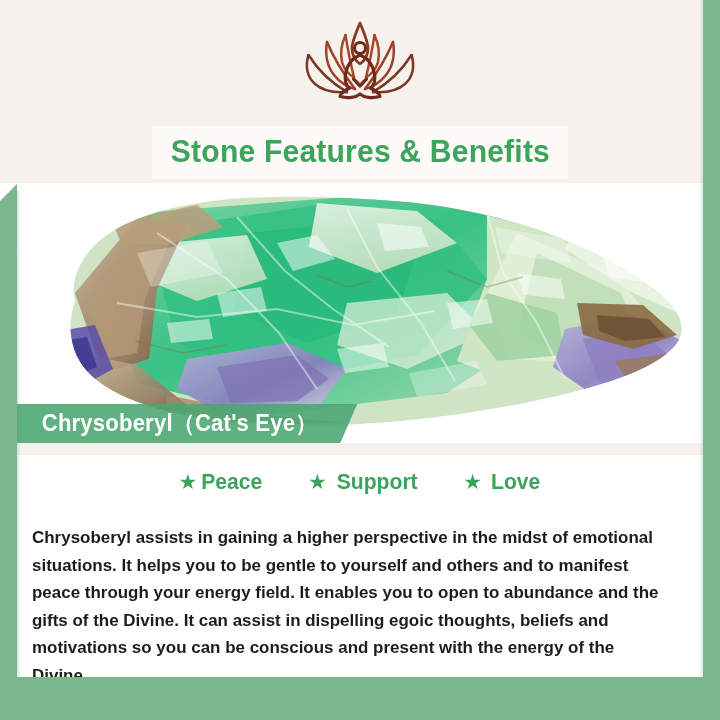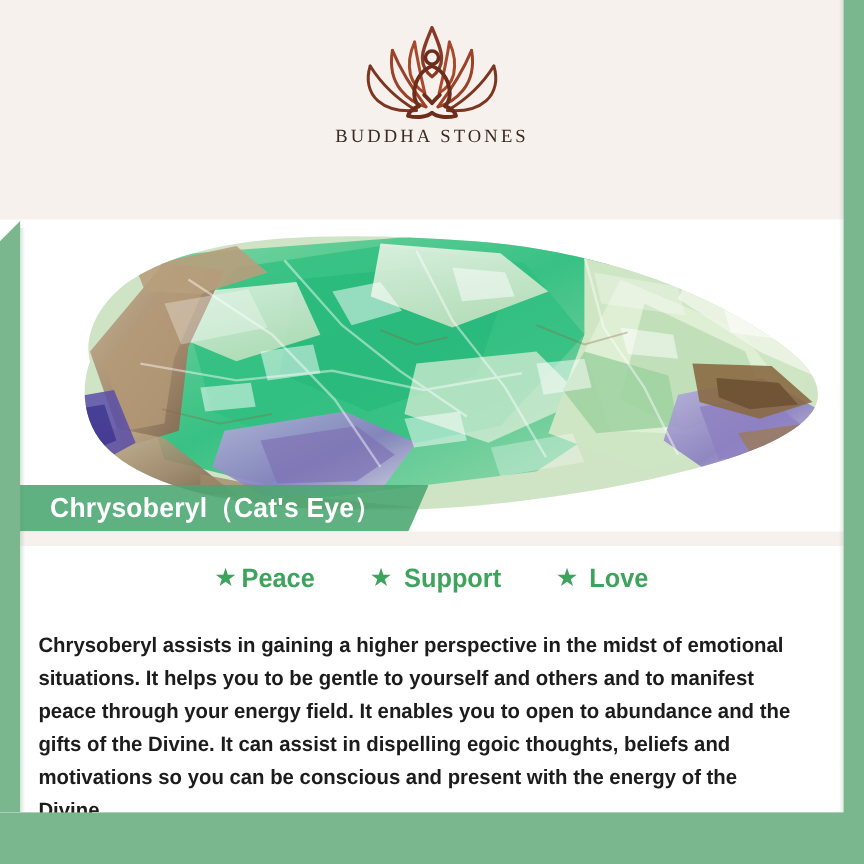--- a/index.html
+++ b/index.html
@@ -267,23 +267,25 @@
       </g>
 
       <g fill="none" stroke="#6e2d1b" stroke-width="6.5" stroke-linecap="round" stroke-linejoin="round">
         <circle cx="150" cy="60" r="11" stroke-width="6"></circle>
         <path d="M150 74 C134 80 124 95 121 112 C119 124 122 134 128 141"></path>
         <path d="M150 74 C166 80 176 95 179 112 C181 124 178 134 172 141"></path>
         <path d="M128 141 C120 144 112 150 110 157 C126 161 142 159 150 152 C158 159 174 161 190 157 C188 150 180 144 172 141"></path>
         <path d="M137 122 C143 128 147 132 150 136 C153 132 157 128 163 122"></path>
       </g>
     </svg>
-    <span class="brand-name">BUDDHA STONES</span>
   </div>
 
+  <div class="title-plaque">
+    <span class="title-text">Stone Features &amp; Benefits</span>
+  </div>
 
   <div class="stone-area">
     <svg class="stone-svg" viewBox="0 0 686 260" preserveAspectRatio="xMidYMid slice" aria-hidden="true">
       <defs>
         <clipPath id="rockClip">
           <path d="M58 118 C52 96 66 66 96 48 C126 30 168 20 214 16 C268 12 324 14 378 18 C432 22 486 34 530 50 C572 66 606 84 634 104 C660 123 672 142 660 160 C646 180 606 196 560 208 C506 222 446 232 384 238 C318 244 250 244 192 236 C136 228 92 212 70 188 C52 168 50 140 58 118 Z"></path>
         </clipPath>
         <linearGradient id="gGreen" x1="0" y1="0" x2="1" y2="1">
           <stop offset="0%" stop-color="#7fd6a4"></stop>
           <stop offset="45%" stop-color="#38c184"></stop>

